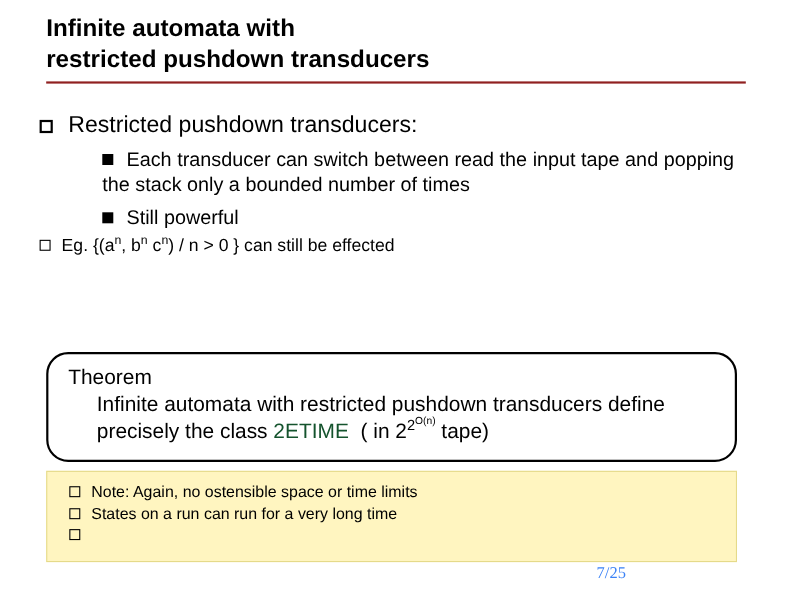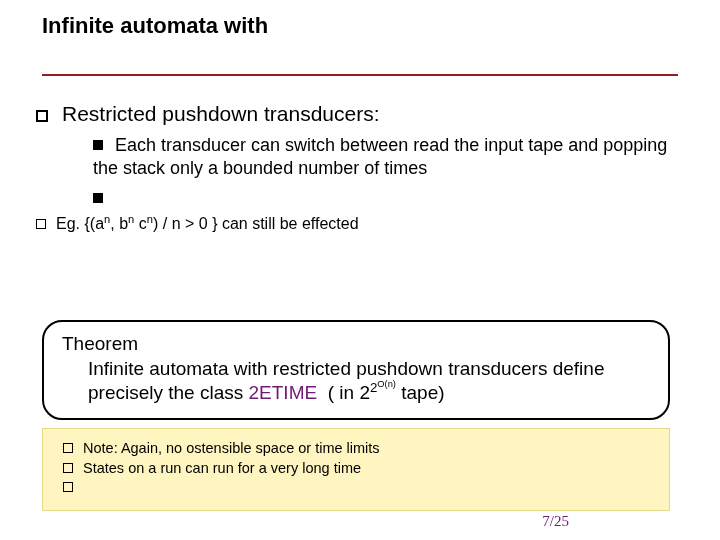--- a/index.html
+++ b/index.html
@@ -88,66 +88,67 @@
     border-radius: 20px;
     padding: 10px 16px 12px 18px;
     box-sizing: border-box;
     font-size: 19px;
     line-height: 1.3;
   }
   .theorem-body {
     margin-left: 26px;
   }
   .etime {
-    color: #701a75;
+    color: #14532d;
   }
   sup { font-size: 0.7em; vertical-align: super; line-height: 0; }
   .notes-box {
     position: absolute;
     left: 42px;
     top: 428px;
     width: 628px;
     background: #fff5c0;
     border: 1px solid #e5da8a;
     padding: 10px 14px 12px 14px;
     box-sizing: border-box;
     font-size: 14.5px;
     line-height: 1.35;
   }
   .note-row { margin-left: 28px; text-indent: -22px; }
   .pager {
     position: absolute;
     right: 22px;
     bottom: 10px;
     font-size: 15px;
-    color: #701a75;
+    color: #3b82f6;
     font-family: Georgia, 'Times New Roman', serif;
   }
 </style>
 </head>
 <body>
 
 <div class="slide">
 
   <div class="title">
     <span>Infinite automata with</span><br>
+    <span>restricted pushdown transducers</span>
   </div>
   <div class="title-underline"></div>
 
   <div class="sec1">
     <div>
       <span class="sq-open"></span><span>Restricted pushdown transducers:</span>
     </div>
 
     <div class="sub">
       <span class="sq-filled"></span><span>Each transducer can switch between read the input tape and popping the stack only a bounded number of times</span>
     </div>
 
     <div class="sub">
-      <span class="sq-filled"></span>
+      <span class="sq-filled"></span><span>Still powerful</span>
     </div>
 
     <div class="subsub">
       <span class="sq-open-sm"></span><span>Eg. {(a</span><sup>n</sup><span>, b</span><sup>n</sup><span> c</span><sup>n</sup><span>) / n &gt; 0 } can still be effected</span>
     </div>
   </div>
 
   <div class="theorem-box">
     <div>Theorem</div>
     <div class="theorem-body">

